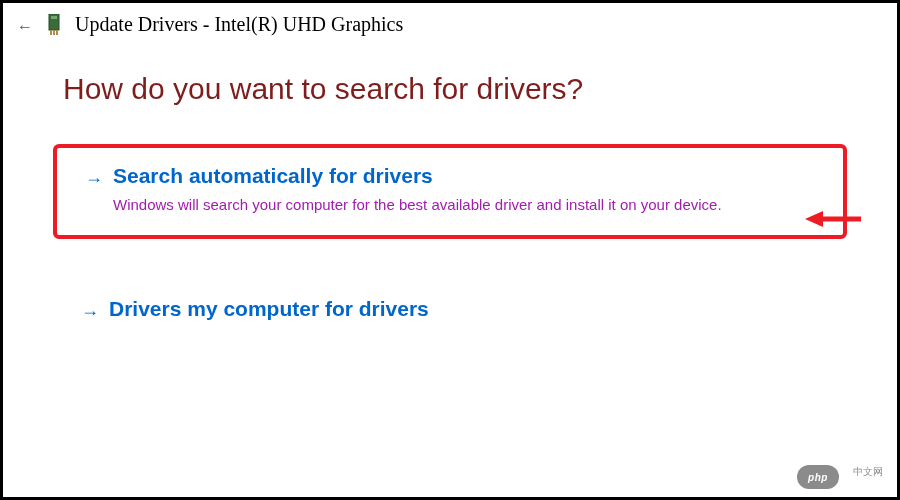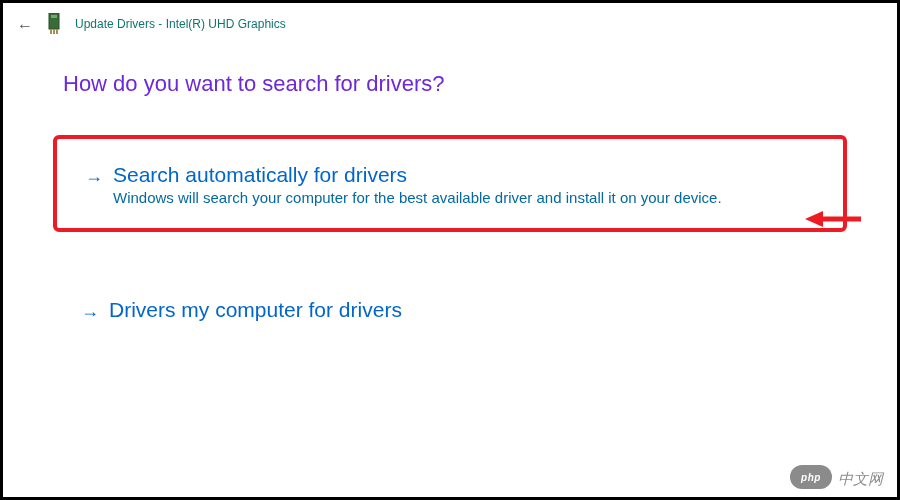--- a/index.html
+++ b/index.html
@@ -23,30 +23,31 @@
       font-size: 16px;
       line-height: 1;
       cursor: default;
     }
     .driver-icon {
       width: 14px;
       height: 22px;
       display: inline-block;
     }
     .title-text {
-      font-size: 12px;
-      color: #0f766e;
+      font-size: 20px;
+      color: #000000;
       font-weight: 400;
+      font-family: Liberation Serif, serif;
     }
     .content {
       padding: 30px 60px 0 60px;
     }
     .heading {
-      color: #6d28d9;
-      font-size: 22px;
+      color: #7f1d1d;
+      font-size: 30px;
       font-weight: 400;
       margin-bottom: 38px;
     }
     .option {
       padding: 16px 18px 20px 18px;
       margin-bottom: 42px;
       cursor: pointer;
       position: relative;
     }
     .option.highlighted {
@@ -63,63 +64,62 @@
       gap: 10px;
     }
     .option-arrow {
       color: #0066cc;
       font-size: 18px;
       line-height: 1;
     }
     .option-title {
       color: #0066cc;
       font-size: 21px;
-      font-weight: 400;
-      margin-top: 8px;
+      font-weight: 700;
     }
     .option-desc {
-      color: #0369a1;
+      color: #a21caf;
       font-size: 15px;
+      margin-top: 6px;
       margin-left: 28px;
       line-height: 1.4;
       max-width: 640px;
     }
     .annotation-arrow {
       position: absolute;
       top: 205px;
       right: 34px;
     }
     .watermark {
       position: absolute;
       bottom: 8px;
       right: 14px;
       display: flex;
-      align-items: flex-end;
-      gap: 6px;
+      align-items: flex-start;
+      gap: 14px;
       opacity: 0.85;
     }
     .watermark .pill {
       width: 42px;
       height: 24px;
       border-radius: 12px;
       background: #777;
       display: flex;
       align-items: center;
       justify-content: center;
       color: #fff;
       font-size: 10px;
       font-weight: 700;
       font-style: italic;
       letter-spacing: 0.5px;
     }
     .watermark .wm-text {
-      font-size: 15px;
+      font-size: 10px;
       color: #777;
       font-weight: 500;
-      font-style: italic;
     }
   </style>
 </head>
 <body>
 
 <div class="titlebar">
   <span class="back-arrow">←</span>
   <span class="driver-icon">
     <svg width="14" height="22" viewBox="0 0 14 22">
       <rect x="2" y="0" width="10" height="16" fill="#3a6b3a" stroke="#294f29" stroke-width="1"></rect>

